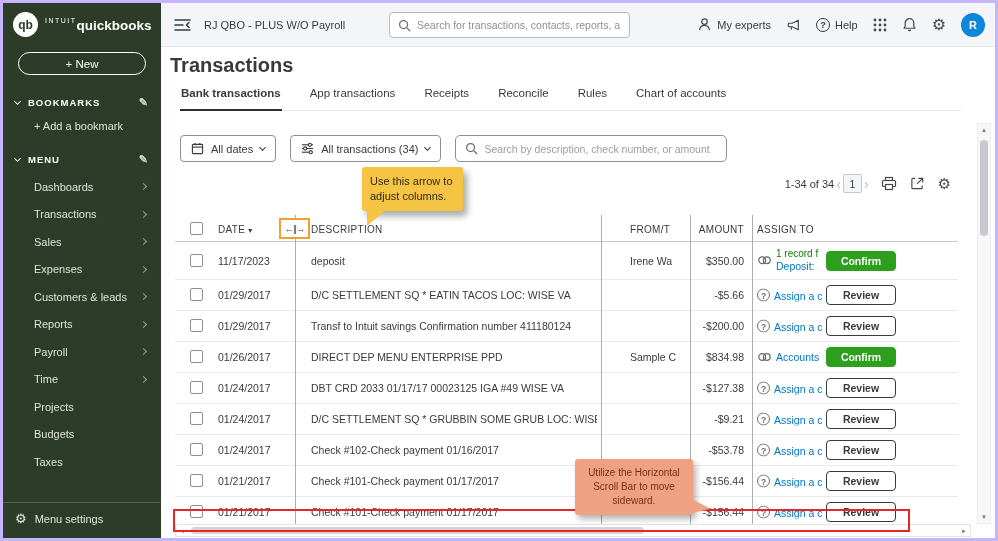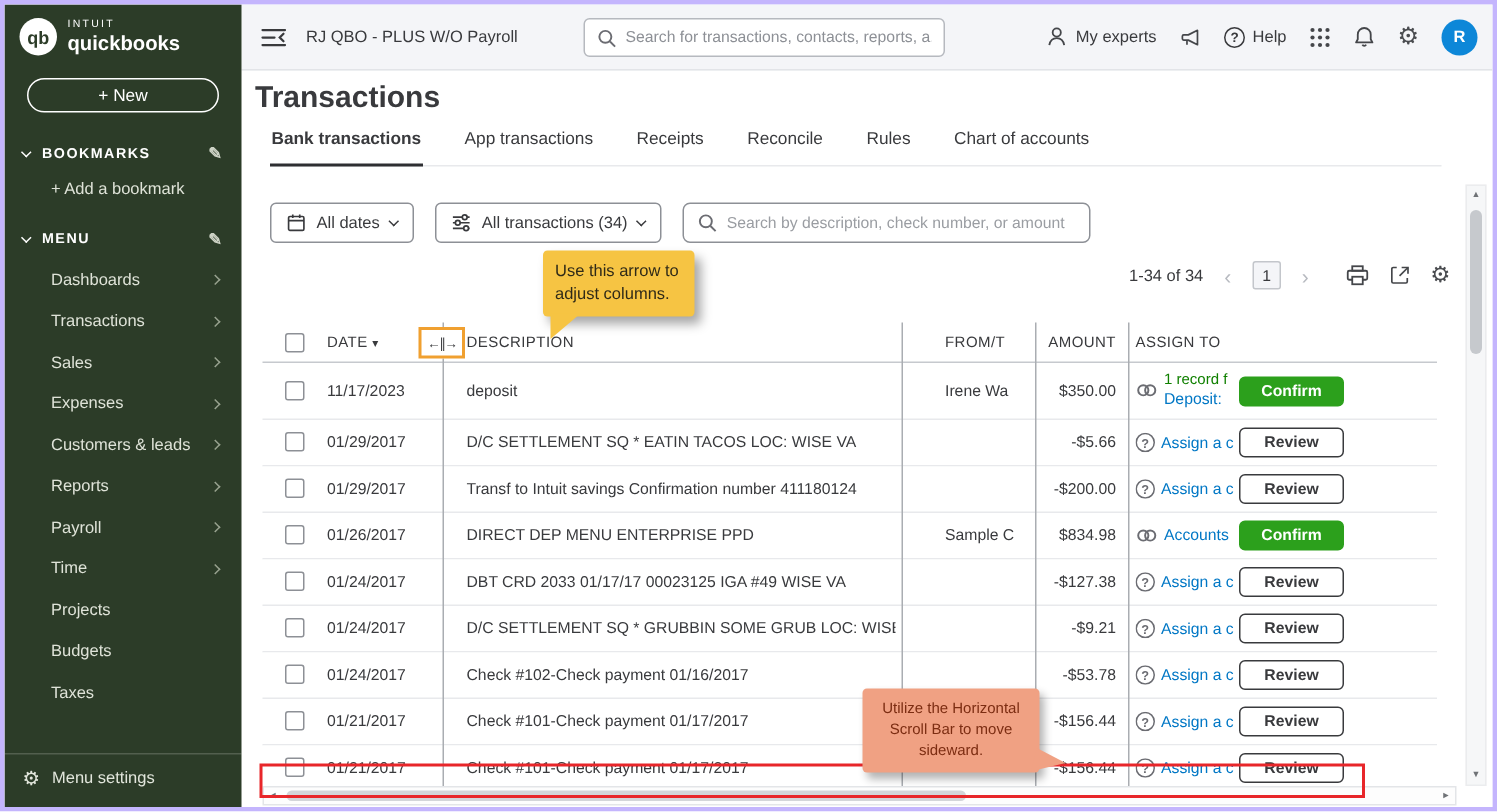--- a/index.html
+++ b/index.html
@@ -3,21 +3,21 @@
 <meta charset="utf-8">
 <style>
   *{margin:0;padding:0;box-sizing:border-box}
   body{background:#fff;font-family:"Liberation Sans",sans-serif}
   .frame{position:relative;width:998px;height:541px;border:3px solid #c4b5fd;background:#fff;overflow:hidden}
 
   
   .sidebar{position:absolute;left:0;top:0;width:158px;height:100%;background:#2c3c28;color:#e2e6dc;z-index:5}
   .logo-row{display:flex;align-items:center;gap:7px;padding:9px 0 0 10px}
   .qb-circle{width:25px;height:25px;border-radius:50%;background:#fff;color:#2c3c28;font-weight:bold;font-size:12px;display:flex;align-items:center;justify-content:center}
-  .logo-text{display:flex;flex-direction:column;line-height:1}
+  .logo-text{display:flex;line-height:1}
   .logo-intuit{font-size:7px;letter-spacing:1.5px;color:#fff;text-transform:uppercase}
   .logo-qbooks{font-size:13.5px;font-weight:bold;color:#fff;margin-top:2px}
   .new-btn{margin:15px auto 0;width:128px;height:23px;border:1px solid #fff;border-radius:12px;background:transparent;color:#fff;font-size:11.5px;display:flex;align-items:center;justify-content:center;font-family:inherit;cursor:pointer}
   .section-hdr{display:flex;align-items:center;gap:8px;padding:0 12px;margin-top:21px;font-size:9.5px;font-weight:bold;letter-spacing:1px;color:#fff;cursor:pointer}
   .pencil{margin-left:auto;font-size:11px;color:#cfd4c7;cursor:pointer}
   .add-bookmark{padding:11px 0 0 31px;font-size:11px;color:#dfe3d8;cursor:pointer}
   .menu-list{margin-top:7px}
   .side-item{display:flex;align-items:center;height:27.5px;padding:0 15px 0 31px;font-size:11px;color:#dfe3d8;cursor:pointer}
   .side-chev{margin-left:auto;color:#98a28f}
   .chev{display:inline-block;width:5px;height:5px;border-right:1.5px solid currentColor;border-bottom:1.5px solid currentColor}
@@ -44,21 +44,21 @@
   .main{position:absolute;left:158px;top:44px;right:0;bottom:0;background:#fff}
   .page-title{position:absolute;left:9px;top:7px;font-size:20px;font-weight:bold;color:#393a3d}
   .tabs{position:absolute;left:19px;top:37px;right:34px;display:flex;gap:27px;border-bottom:1px solid #e8e9ec;height:27px}
   .tab{font-size:11.5px;color:#393a3d;cursor:pointer;padding:3px 1px 0;white-space:nowrap}
   .tab.active{font-weight:bold;border-bottom:2.5px solid #2e2f32;margin-bottom:-1px}
   .filter-row{position:absolute;left:19px;top:88px;display:flex;align-items:center;gap:14px}
   .filter-btn{height:27px;display:flex;align-items:center;gap:7px;padding:0 10px;background:#fff;border:1px solid #8d9096;border-radius:4px;font-size:11px;color:#393a3d;font-family:inherit;cursor:pointer}
   .table-search{width:272px;height:27px;border:1px solid #8d9096;border-radius:5px;display:flex;align-items:center;gap:6px;padding:0 9px;background:#fff}
   .table-search input{border:none;outline:none;flex:1;font-size:10.5px;font-family:inherit;background:transparent;color:#393a3d}
   .table-search input::placeholder{color:#9a9da2}
-  .pag-row{position:absolute;top:127px;right:28px;display:flex;align-items:center;gap:12px;font-size:11px;color:#393a3d}
+  .pag-row{position:absolute;top:127px;right:44px;display:flex;align-items:center;gap:0;font-size:11px;color:#393a3d}
   .pag-arrow{color:#b7bac0;font-size:14px;padding:0 2px;cursor:pointer}
   .pag-page{width:19px;height:19px;border:1px solid #c3c6cb;background:#f4f5f8;display:flex;align-items:center;justify-content:center;font-size:10.5px;border-radius:2px;cursor:pointer}
   .pag-icons{display:flex;align-items:center;gap:13px;margin-left:10px}
   .pag-icons > *{cursor:pointer}
   .pag-gear{font-size:15px;color:#4a4c50;line-height:1}
 
   
   .thead{position:absolute;left:14px;top:170px;width:783px;height:25px;border-bottom:1px solid #c6c9ce}
   .cell{position:absolute;top:50%;transform:translateY(-50%);font-size:10.5px;color:#393a3d;white-space:nowrap}
   .hdr-cell{font-size:10px;font-weight:normal;letter-spacing:.3px}

